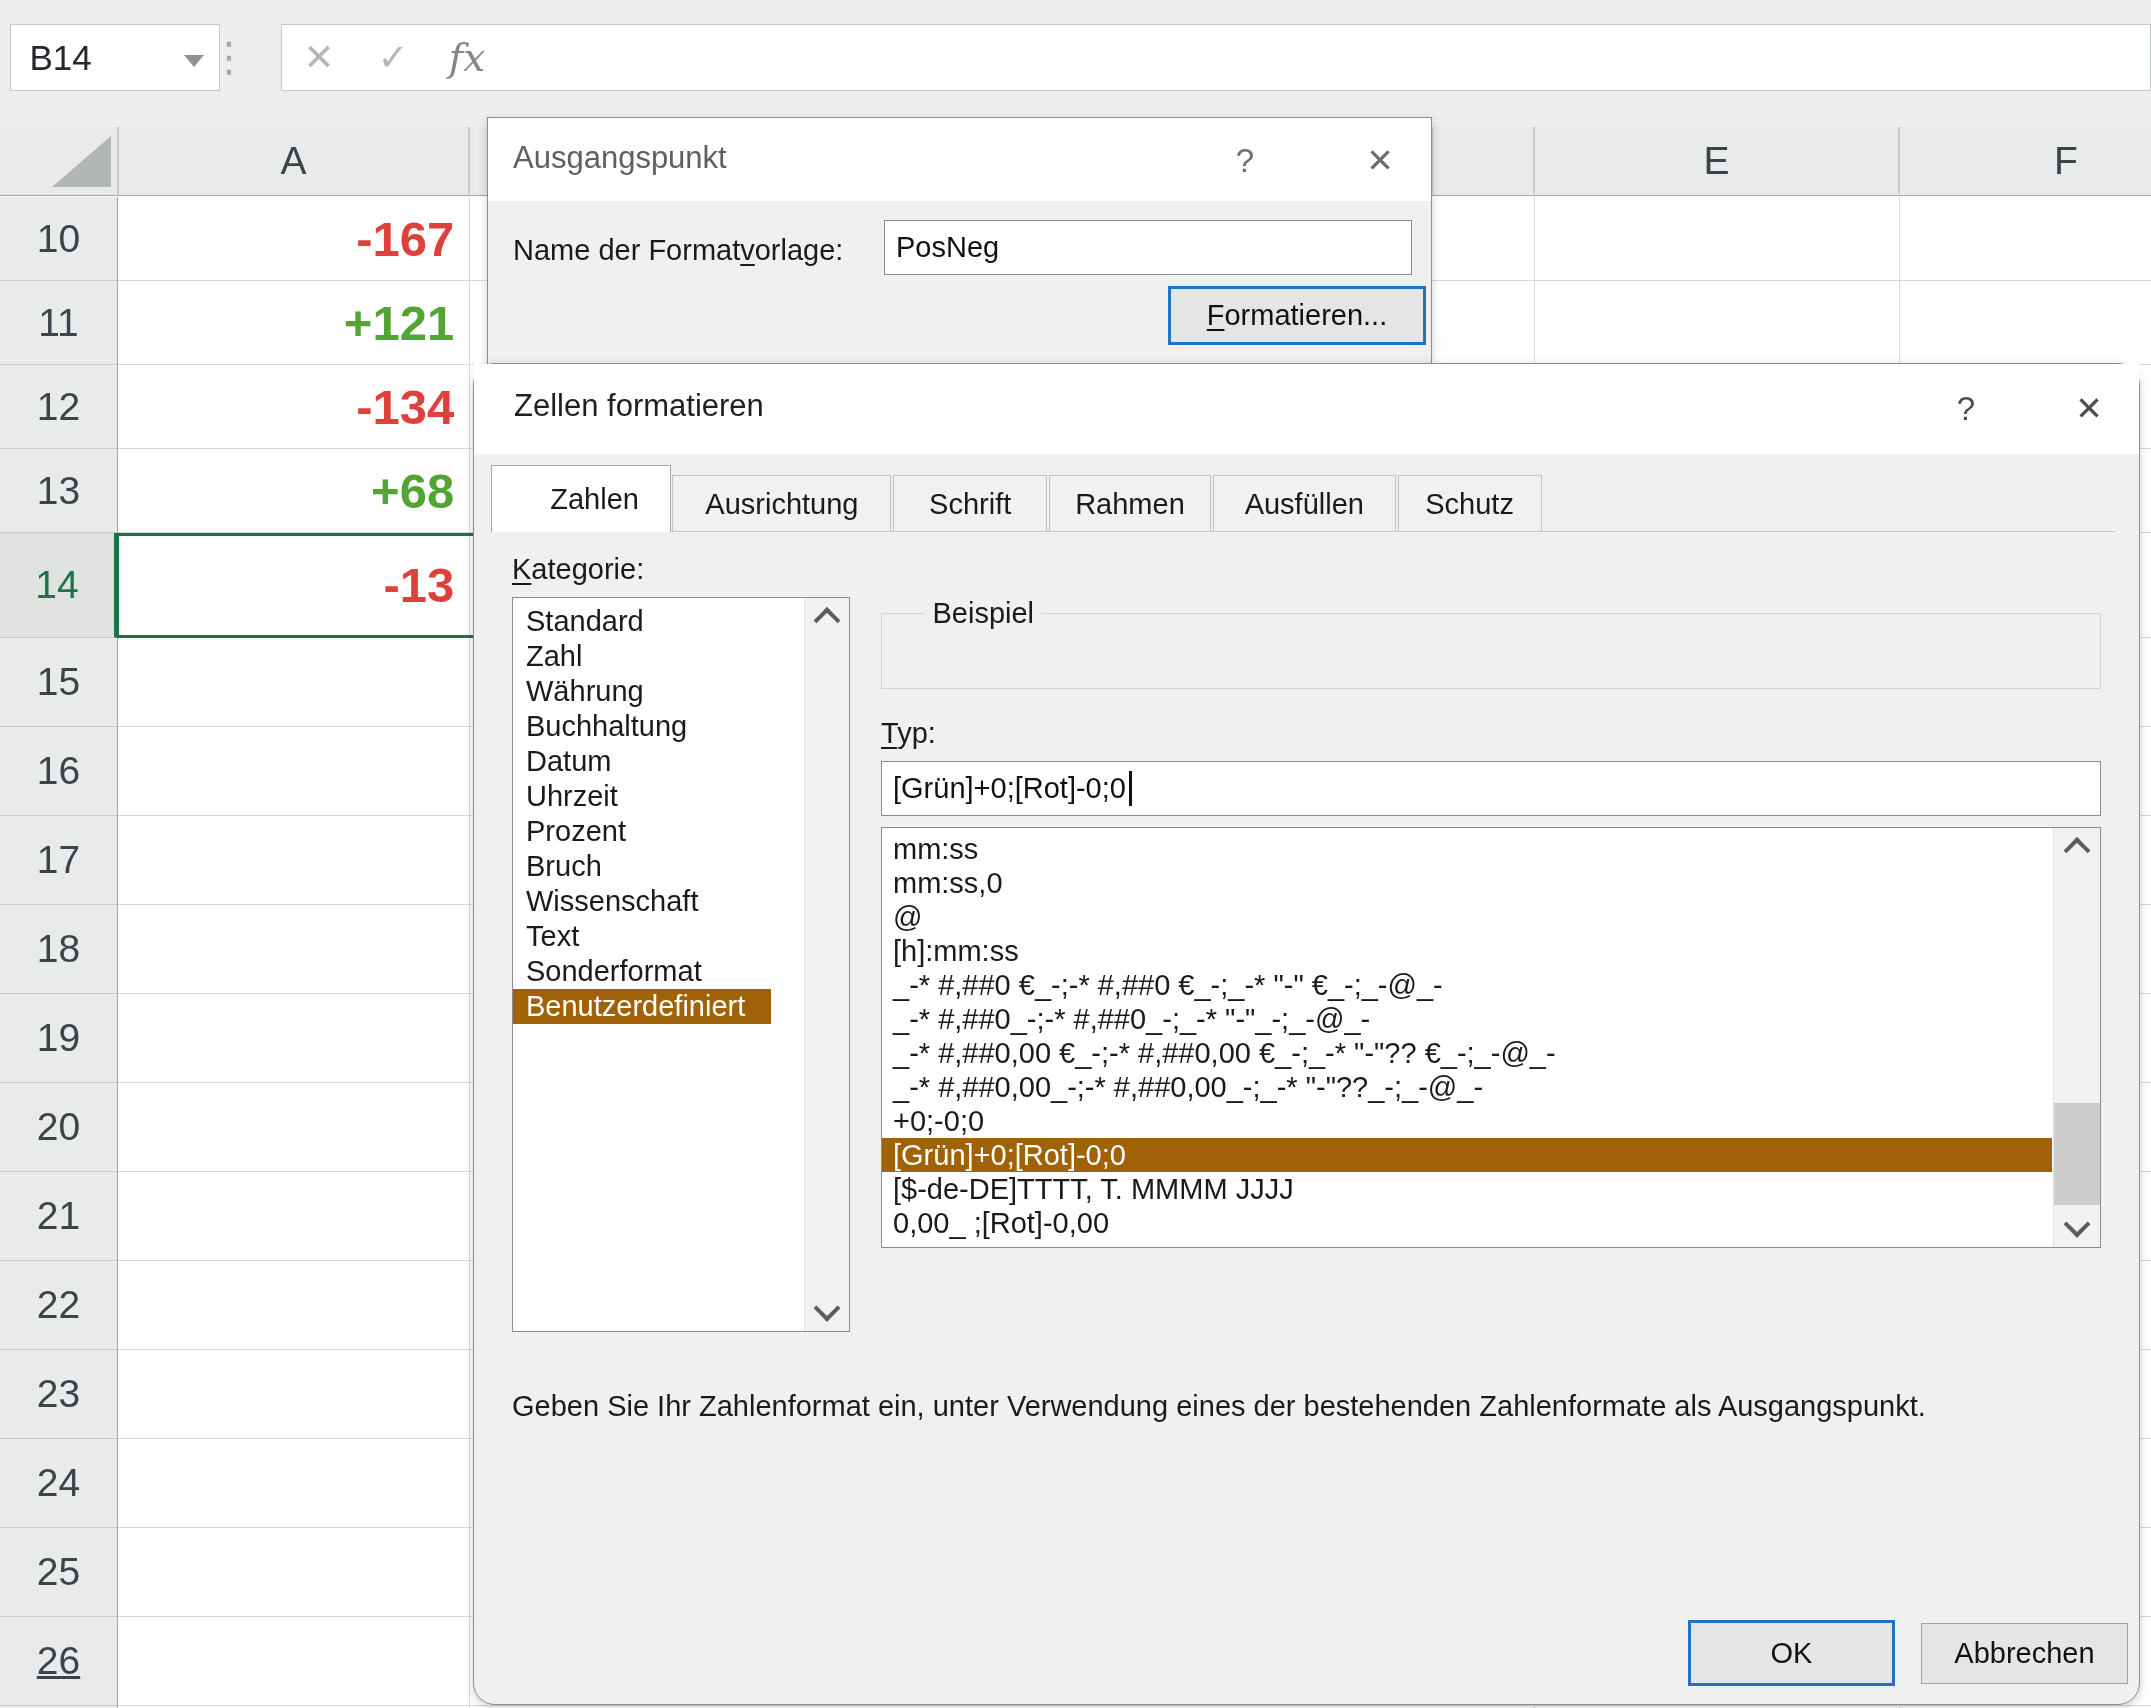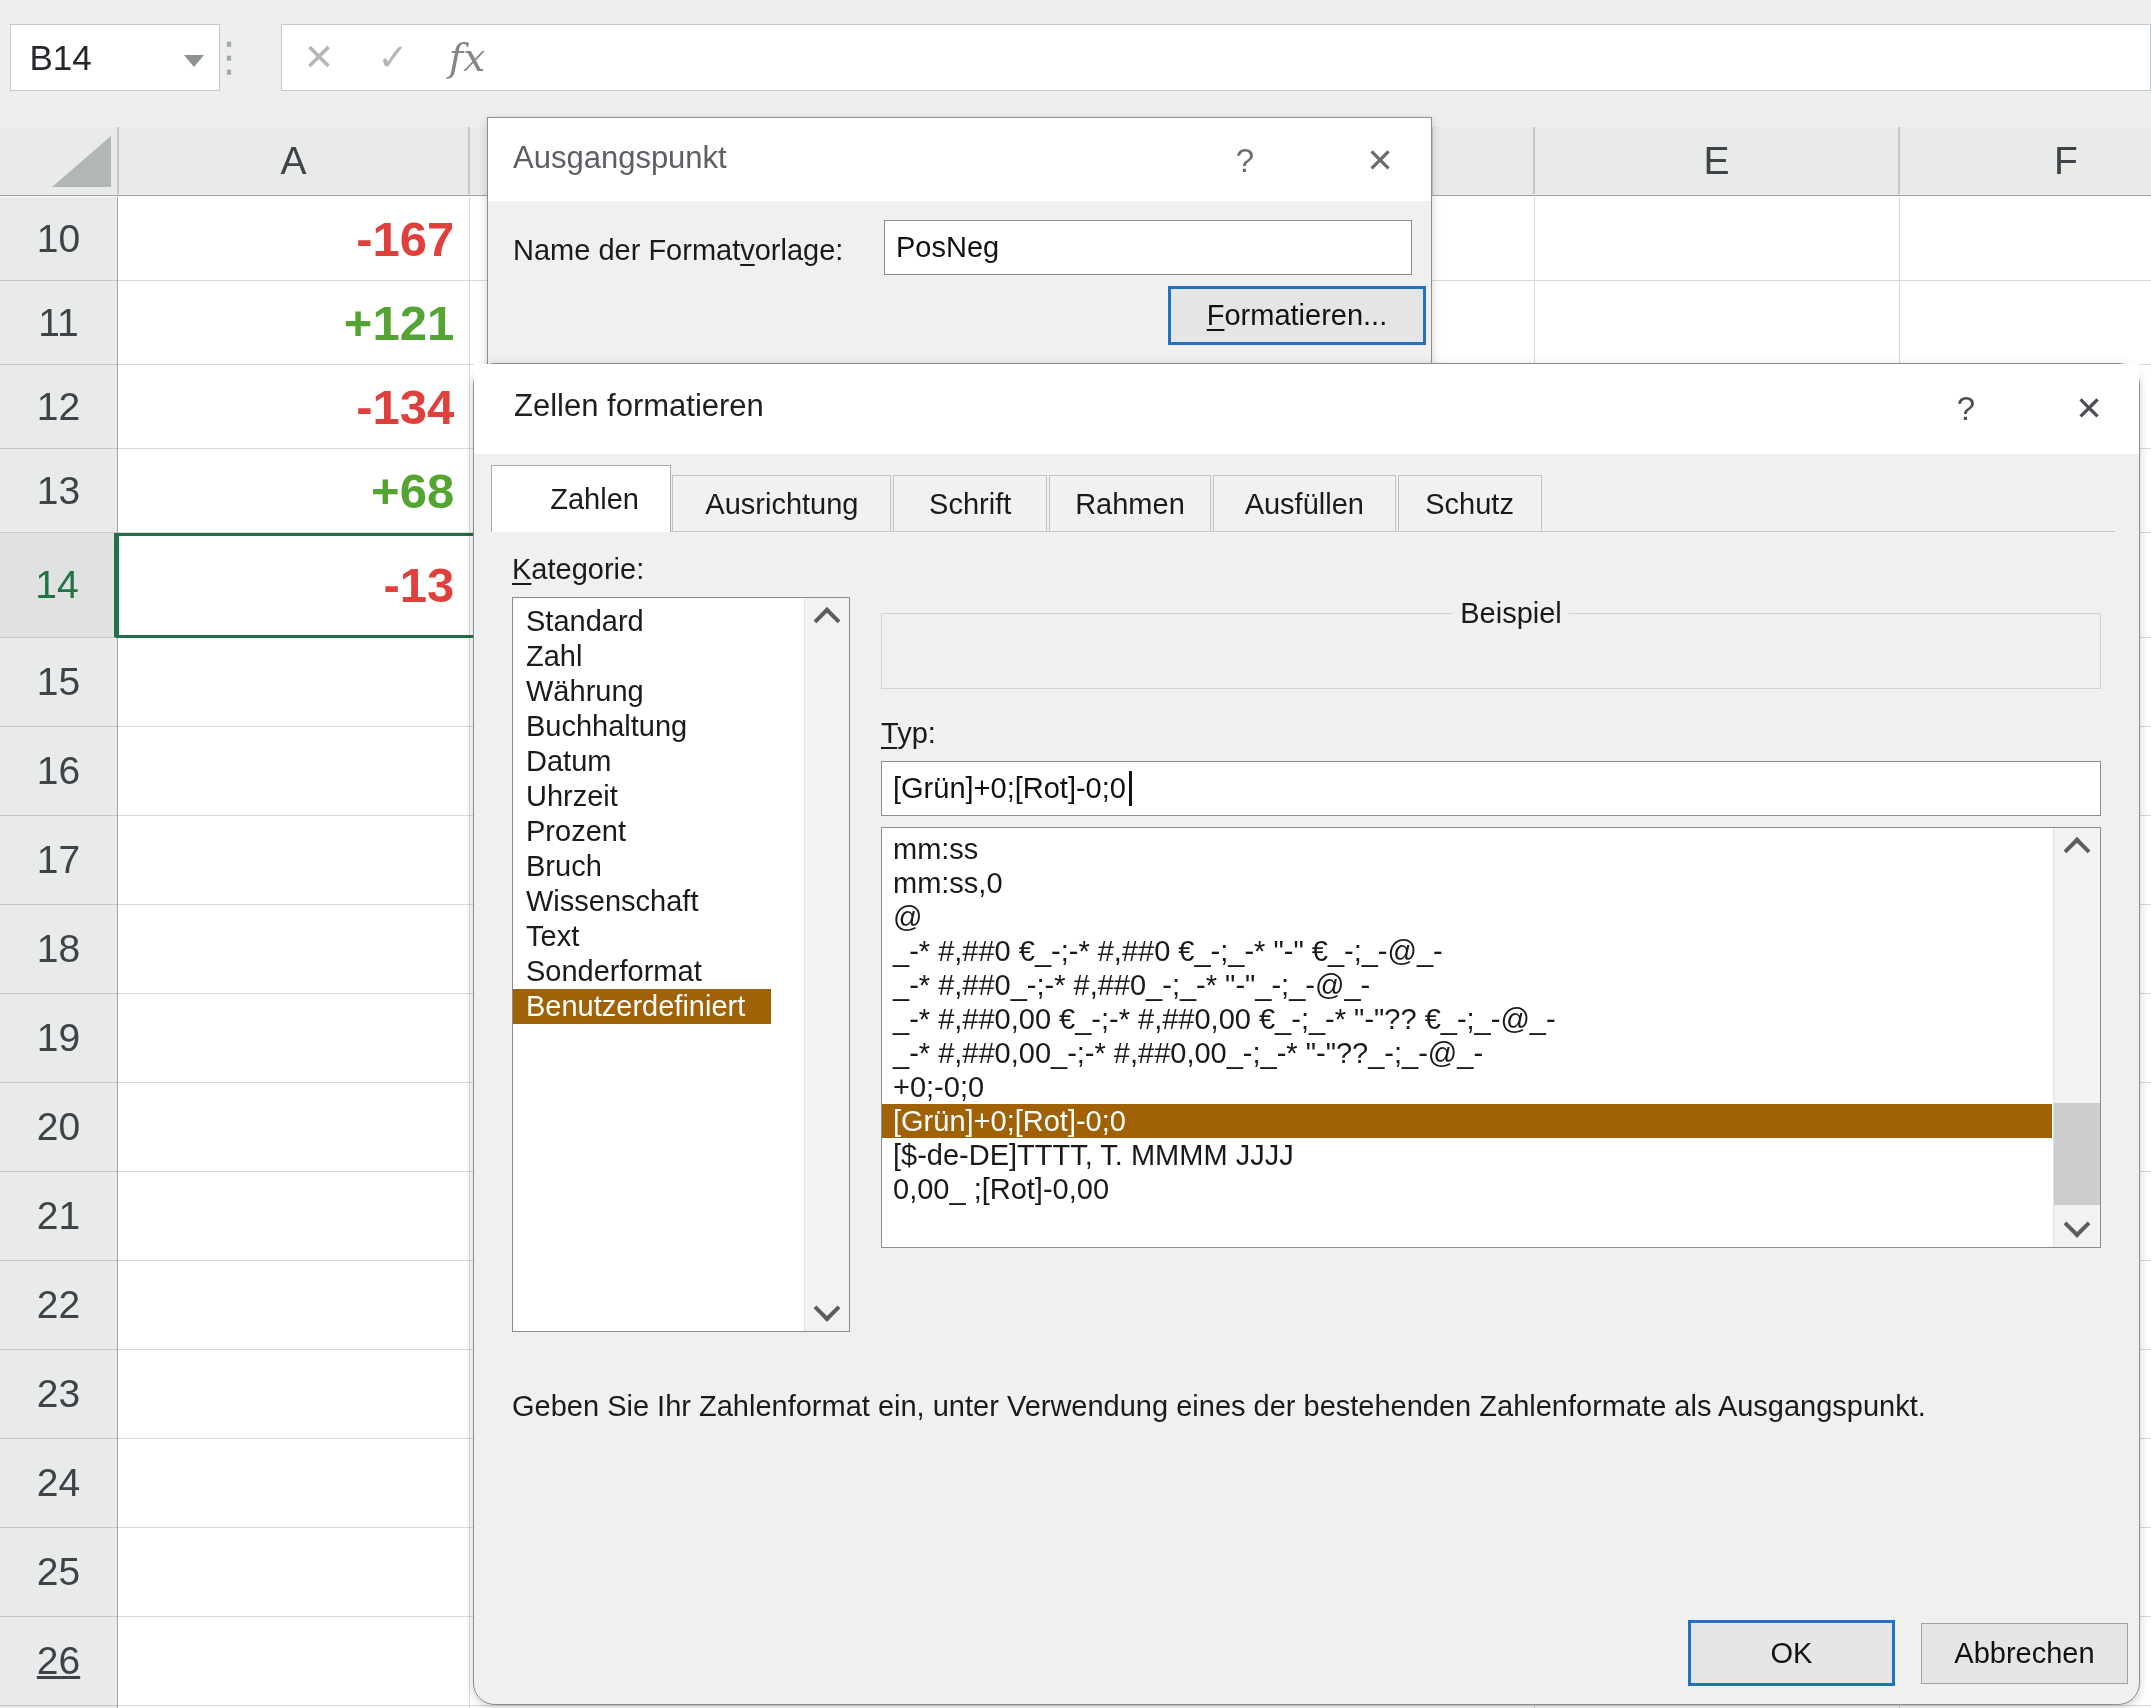--- a/index.html
+++ b/index.html
@@ -88,21 +88,21 @@
 
   .sbar{position:absolute;top:0;bottom:0;background:#f2f2f2;border-left:0.9px solid #e2e2e2;}
   .sbar .chev{position:absolute;left:50%;width:14.8px;height:14.8px;
               border-left:4.6px solid #5d5d5d;border-top:4.6px solid #5d5d5d;}
   .chev.up{transform:translateX(-50%) rotate(45deg);top:13px;}
   .chev.down{transform:translateX(-50%) rotate(225deg);bottom:13px;}
   .sbar .thumb{position:absolute;left:0;right:0;background:#cdcdcd;}
 
   fieldset.example{position:absolute;left:407px;top:233px;width:1220px;height:92px;margin:0;
            border:1.8px solid #d2d2d2;box-sizing:border-box;}
-  fieldset.example legend{font-size:29px;padding:0 7.4px;margin-left:20px;color:#1a1a1a;text-align:center;}
+  fieldset.example legend{font-size:29px;padding:0 7.4px;margin-left:32px;color:#1a1a1a;}
 
   .typ-label{position:absolute;left:407px;top:353px;}
   .typ-input{position:absolute;left:407px;top:397px;width:1220px;height:55px;}
   .caret{display:inline-block;width:2.8px;height:35px;background:#111;margin-left:2.8px;vertical-align:-6.5px;}
   .hint{position:absolute;left:38px;top:1026px;width:1624px;font-size:29px;color:#1a1a1a;}
   .ok-btn{position:absolute;left:1214px;top:1256px;width:207px;height:66px;}
   .cancel-btn{position:absolute;left:1447px;top:1259px;width:207px;height:61px;}
 </style>
 </head>
 <body>
@@ -254,20 +254,21 @@
 
   <div class="listbox type-list" id="type-list">
     <div class="sbar" style="width:46px;right:0;">
       <span class="chev up"></span>
       <div class="thumb" style="top:275px;height:102px;"></div>
       <span class="chev down"></span>
     </div>
   <div class="type-item">mm:ss</div>
       <div class="type-item">mm:ss,0</div>
       <div class="type-item">@</div>
+      <div class="type-item">[h]:mm:ss</div>
       <div class="type-item">_-* #,##0 €_-;-* #,##0 €_-;_-* "-" €_-;_-@_-</div>
       <div class="type-item">_-* #,##0_-;-* #,##0_-;_-* "-"_-;_-@_-</div>
       <div class="type-item">_-* #,##0,00 €_-;-* #,##0,00 €_-;_-* "-"?? €_-;_-@_-</div>
       <div class="type-item">_-* #,##0,00_-;-* #,##0,00_-;_-* "-"??_-;_-@_-</div>
       <div class="type-item">+0;-0;0</div>
       <div class="type-item selected-row">[Grün]+0;[Rot]-0;0</div>
       <div class="type-item">[$-de-DE]TTTT, T. MMMM JJJJ</div>
       <div class="type-item">0,00_ ;[Rot]-0,00</div>
     </div>
 

